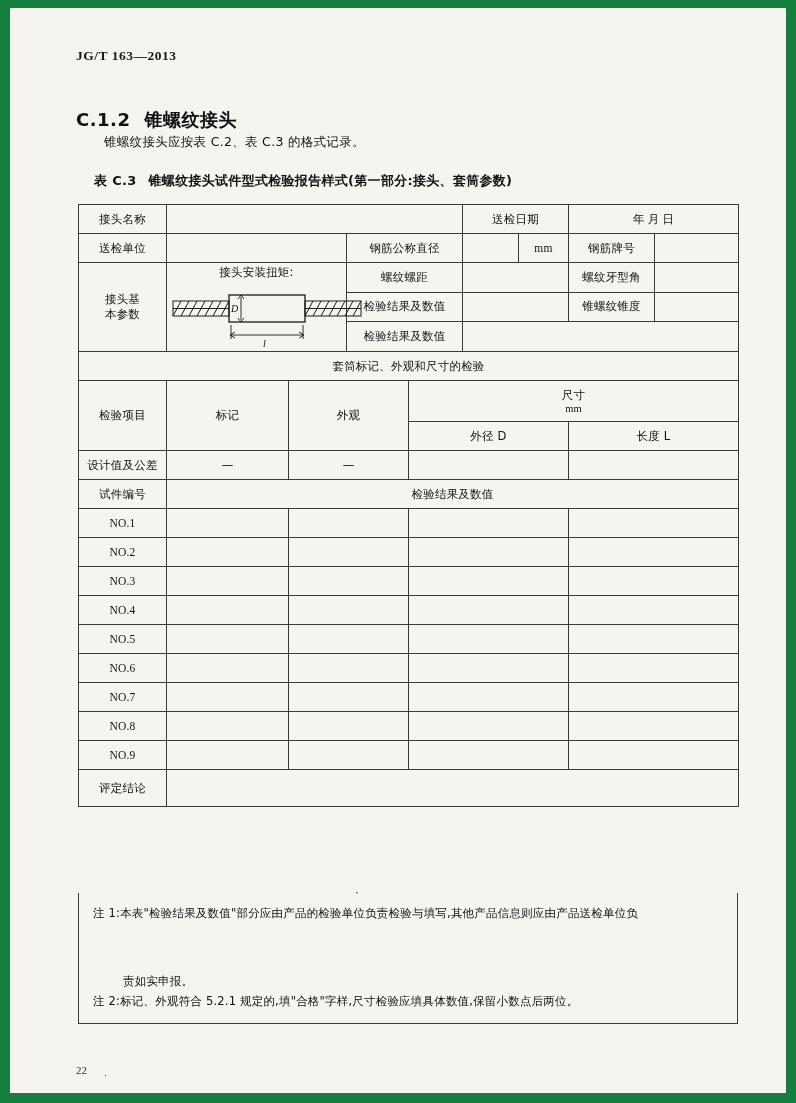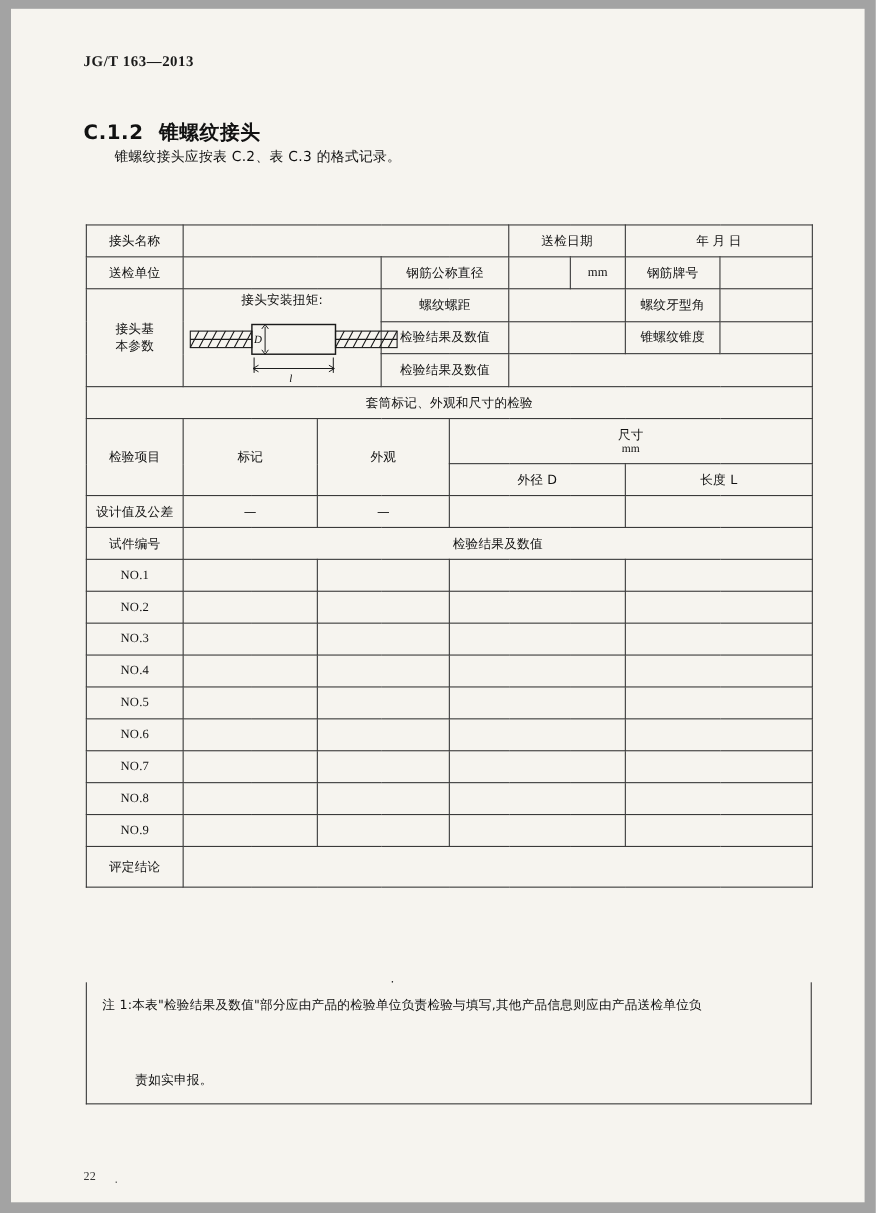--- a/index.html
+++ b/index.html
@@ -7,21 +7,21 @@
     padding: 0;
     background: #bdbdbd;
   }
   body {
     font-family: "DejaVu Sans", "Liberation Sans", sans-serif;
   }
   .page {
     position: relative;
     width: 796px;
     height: 1103px;
-    background: #a3a3a3;
+    background: #15803d;
     overflow: hidden;
   }
   .paper {
     position: absolute;
     left: 10px;
     top: 8px;
     width: 776px;
     height: 1085px;
     background: #f6f4ef;
   }
@@ -150,20 +150,23 @@
   <div class="paper">
 
     <div class="header">JG/T 163—2013</div>
 
     <div class="sec-title">
       <span class="num">C.1.2</span><span>锥螺纹接头</span>
     </div>
 
     <div class="para">锥螺纹接头应按表 C.2、表 C.3 的格式记录。</div>
 
+    <div class="tab-caption">
+      <span class="cap-num">表 C.3</span><span>锥螺纹接头试件型式检验报告样式(第一部分:接头、套筒参数)</span>
+    </div>
 
     <table class="main">
       <colgroup>
         <col style="width:88px">
         <col style="width:62px">
         <col style="width:60px">
         <col style="width:58px">
         <col style="width:62px">
         <col style="width:54px">
         <col style="width:56px">
@@ -351,18 +354,19 @@
         <td colspan="9" class="blank"></td>
       </tr>
     </tbody>
       </table>
 
     <div class="smalltick">·</div>
 
     <div class="notes">
       <p>注 1:本表"检验结果及数值"部分应由产品的检验单位负责检验与填写,其他产品信息则应由产品送检单位负</p>
       <p class="cont">责如实申报。</p>
+      <p>注 2:标记、外观符合 5.2.1 规定的,填"合格"字样,尺寸检验应填具体数值,保留小数点后两位。</p>
     </div>
 
     <div class="pagenum">22</div>
     <div class="dotmark">·</div>
   </div>
 </div>
 
 </body></html>

